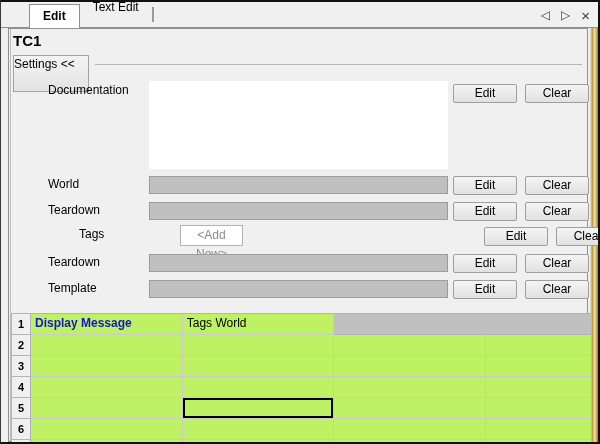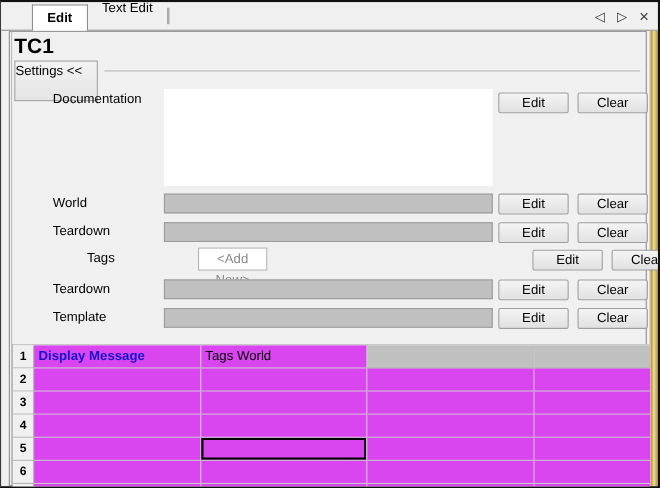--- a/index.html
+++ b/index.html
@@ -28,21 +28,21 @@
   
   .gold { position:absolute; right:0; top:26px; bottom:0; width:8px;
     background:linear-gradient(90deg,#e9e7e3 0%,#bd9c49 30%,#f1df9d 55%,#caa94f 85%,#8a7333 100%); }
 
   
   .panel { position:absolute; left:7px; top:26px; right:10px; bottom:0;
     border:1px solid #8f8f8f; background:#f0f0f0; }
   .panel .inner-edge { position:absolute; left:1px; top:0; bottom:0; width:1px;
     background:#bdbdbd; }
 
-  .title { position:absolute; left:4px; top:3px; font-size:19px; font-weight:bold; color:#000; }
+  .title { position:absolute; left:4px; top:3px; font-size:15px; font-weight:bold; color:#000; }
 
   .settings-btn { position:absolute; left:4px; top:26px; width:76px; height:37px;
     background:linear-gradient(#f3f3f3,#e4e4e4); border:1px solid #a3a3a3;
     font-size:12px; line-height:17px; color:#000; }
   .settings-rule { position:absolute; left:86px; right:5px; top:35px; height:1px;
     background:#b6b6b6; }
 
   .flabel { position:absolute; left:3px; top:2px; font-size:12px; color:#000; white-space:nowrap;padding-left:36px; }
   .srow { position:absolute; left:0; right:0; height:21px; }
   .row-doc      { top:52px;  height:92px; }
@@ -68,21 +68,21 @@
   .row-tags .btn { top:2px; }
 
   
   .grid { position:absolute; left:2px; top:284px; width:580px;
     border-top:1px solid #b3b3b3; border-left:1px solid #b3b3b3; background:#fff; }
   .grow { display:flex; height:21px; }
   .grow.partial { height:4px; overflow:hidden; }
   .gnum { width:19px; background:#f0f0f0; border-right:1px solid #b3b3b3;
     border-bottom:1px solid #b3b3b3; font-size:11px; font-weight:bold; color:#000;
     display:flex; align-items:center; justify-content:center; }
-  .gcell { width:152px; background:#d946ef; border-right:1px solid #cacaca;
+  .gcell { width:152px; background:#bef264; border-right:1px solid #cacaca;
     border-bottom:1px solid #cacaca; font-size:12px; color:#000;
     line-height:19px; padding-left:4px; overflow:hidden; white-space:nowrap; }
   .gcell.c4 { width:105px; border-right:none; }
   .gcell.kw { color:#1414cc; font-weight:bold; }
   .gcell.gray { background:#c0c0c0; border-bottom-color:#b3b3b3; }
   .gcell.blend { border-right-color:#c0c0c0; }
   .gcell.sel { box-shadow:inset 0 0 0 2px #000; }
 </style>
 </head>
 <body>

